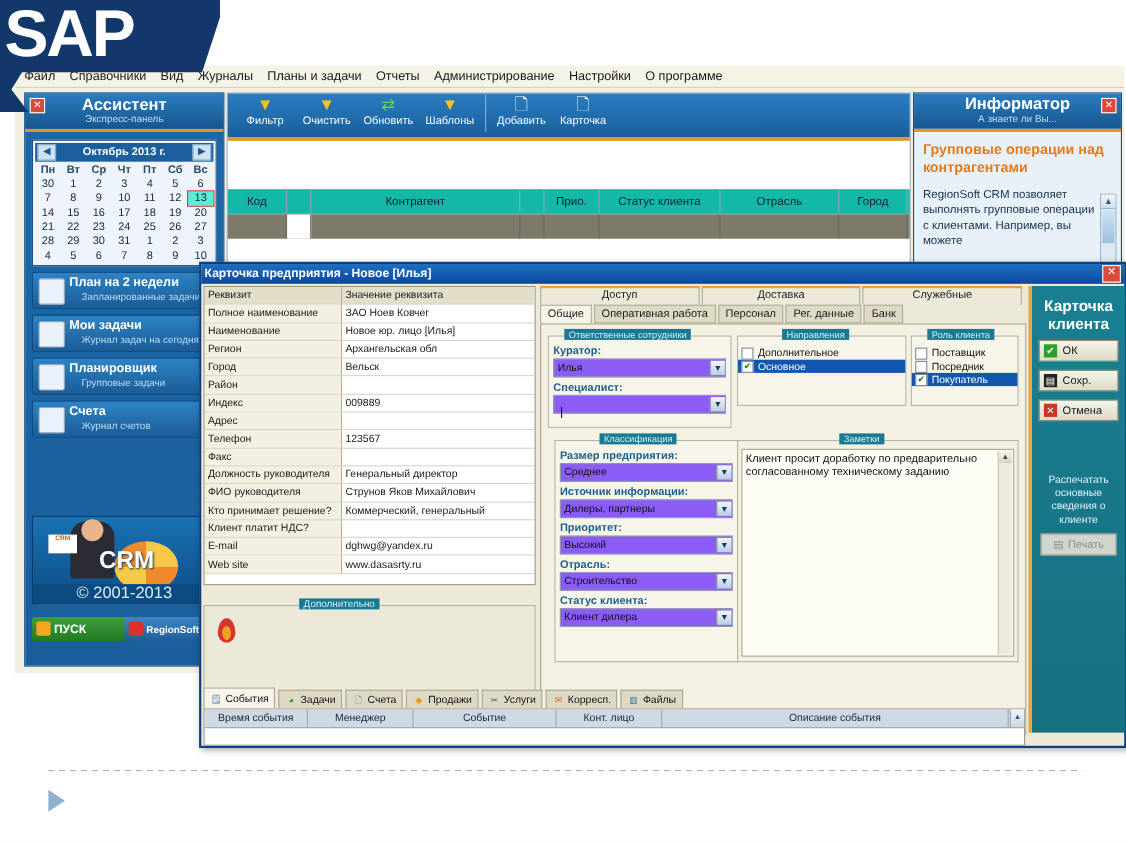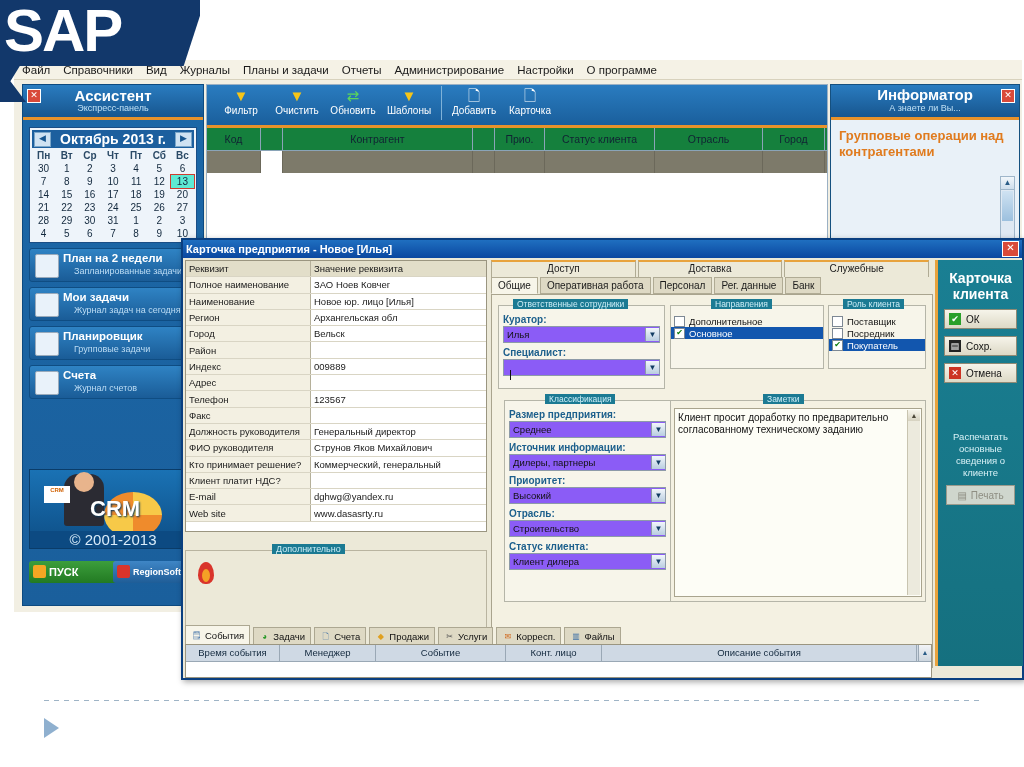--- a/index.html
+++ b/index.html
@@ -31,21 +31,21 @@
   .assist-hd .t1{position:absolute;left:0;right:0;top:2px;text-align:center;color:#fff;font-size:15px;font-weight:bold;}
   .assist-hd .t2{position:absolute;left:0;right:0;top:18px;text-align:center;color:#bfe0f5;font-size:9px;}
   .assist-x{position:absolute;left:4px;top:4px;width:12px;height:12px;background:#d94a3a;border:1px solid #fff;
      color:#fff;font-size:9px;line-height:11px;text-align:center;cursor:pointer;}
   .assist-rule{height:3px;background:#e8922a;}
 
   .cal{margin:7px 6px 0 6px;background:#eef4fa;border:1px solid #1a4e86;padding:2px;}
   .cal-hd{background:#1c5f9e;display:flex;align-items:center;justify-content:space-between;padding:1px 2px;}
   .cal-nav{width:15px;height:13px;background:#cfe2f2;border:1px solid #7aa6c9;color:#17568f;font-size:9px;
      line-height:11px;text-align:center;cursor:pointer;}
-  .cal-title{color:#fff;font-size:14px;font-weight:bold;}
+  .cal-title{color:#fff;font-size:10px;font-weight:bold;}
   table.cal-g{border-collapse:collapse;width:100%;margin-top:1px;}
   table.cal-g td{width:14.2%;text-align:center;font-size:10px;color:#12283d;padding:1px 0;}
   table.cal-g th{font-size:10px;color:#2b4a66;font-weight:bold;padding:1px 0;}
   td.dim{color:#a8bccd;}
   td.sel{background:#5eead4;color:#fff;outline:1px solid #cf3b2f;}
 
   .sb-item{margin:5px 6px 0 6px;height:32px;background:linear-gradient(180deg,#2f83c4,#1a5c97);
      border:1px solid #0f4d83;border-radius:3px;position:relative;cursor:pointer;}
   .sb-ico{position:absolute;left:5px;top:5px;width:22px;height:22px;background:#e9f2fa;border:1px solid #9ab;border-radius:2px;}
   .sb-t1{position:absolute;left:33px;top:3px;color:#fff;font-size:11.5px;font-weight:bold;white-space:nowrap;}
@@ -70,21 +70,21 @@
   .tb-sq{position:absolute;left:4px;top:4px;width:13px;height:13px;background:#f5a623;border-radius:2px;}
 
   
   .grid-wrap{position:absolute;left:192px;top:4px;width:620px;height:520px;background:#fff;border:1px solid #9ab0c4;}
   .toolbar{height:40px;background:linear-gradient(180deg,#2a7cc0,#1a5f9c);border-bottom:3px solid #e8922a;
      display:flex;align-items:flex-start;padding-left:6px;}
   .tbi{width:56px;text-align:center;color:#fff;font-size:10px;cursor:pointer;position:relative;padding-top:2px;}
   .tbi .gl{display:block;height:18px;line-height:18px;font-size:15px;}
   .tb-sep{width:1px;height:34px;background:#7fb2d8;margin:1px 4px 0 4px;}
 
-  .gridhdr{display:flex;height:22px;background:#15803d;border-bottom:1px solid #8aa4b8;}
+  .gridhdr{display:flex;height:22px;background:#14b8a6;border-bottom:1px solid #8aa4b8;margin-top:44px;}
   .gridhdr div{border-right:1px solid #8aa4b8;font-size:10.5px;color:#123;text-align:center;line-height:22px;
      box-sizing:border-box;overflow:hidden;white-space:nowrap;}
   .gridrow{display:flex;height:22px;background:#7d7a6a;}
   .gridrow div{border-right:1px solid #6b685a;box-sizing:border-box;}
   .gridrow div.white{background:#fff;}
 
   
   .info{position:absolute;left:816px;top:4px;width:188px;height:520px;background:#e9f1f8;border:1px solid #15507f;}
   .info-hd{height:32px;background:linear-gradient(180deg,#2a7cc0,#17568f);position:relative;}
   .info-hd .t1{position:absolute;left:0;right:0;top:1px;text-align:center;color:#fff;font-size:15px;font-weight:bold;}
@@ -399,20 +399,21 @@
 
       <div class="info">
         <div class="info-hd">
           <div class="t1">Информатор</div>
           <div class="t2">А знаете ли Вы...</div>
           <div class="info-x">✕</div>
         </div>
         <div class="info-rule"></div>
         <div class="info-body">
           <div class="info-title">Групповые операции над контрагентами</div>
+          <div class="info-txt">RegionSoft CRM позволяет выполнять групповые операции с клиентами. Например, вы можете</div>
           <div class="info-sb">
             <div class="up">▲</div>
             <div class="th"></div>
           </div>
         </div>
       </div>
 
     </div>
   </div>
 

